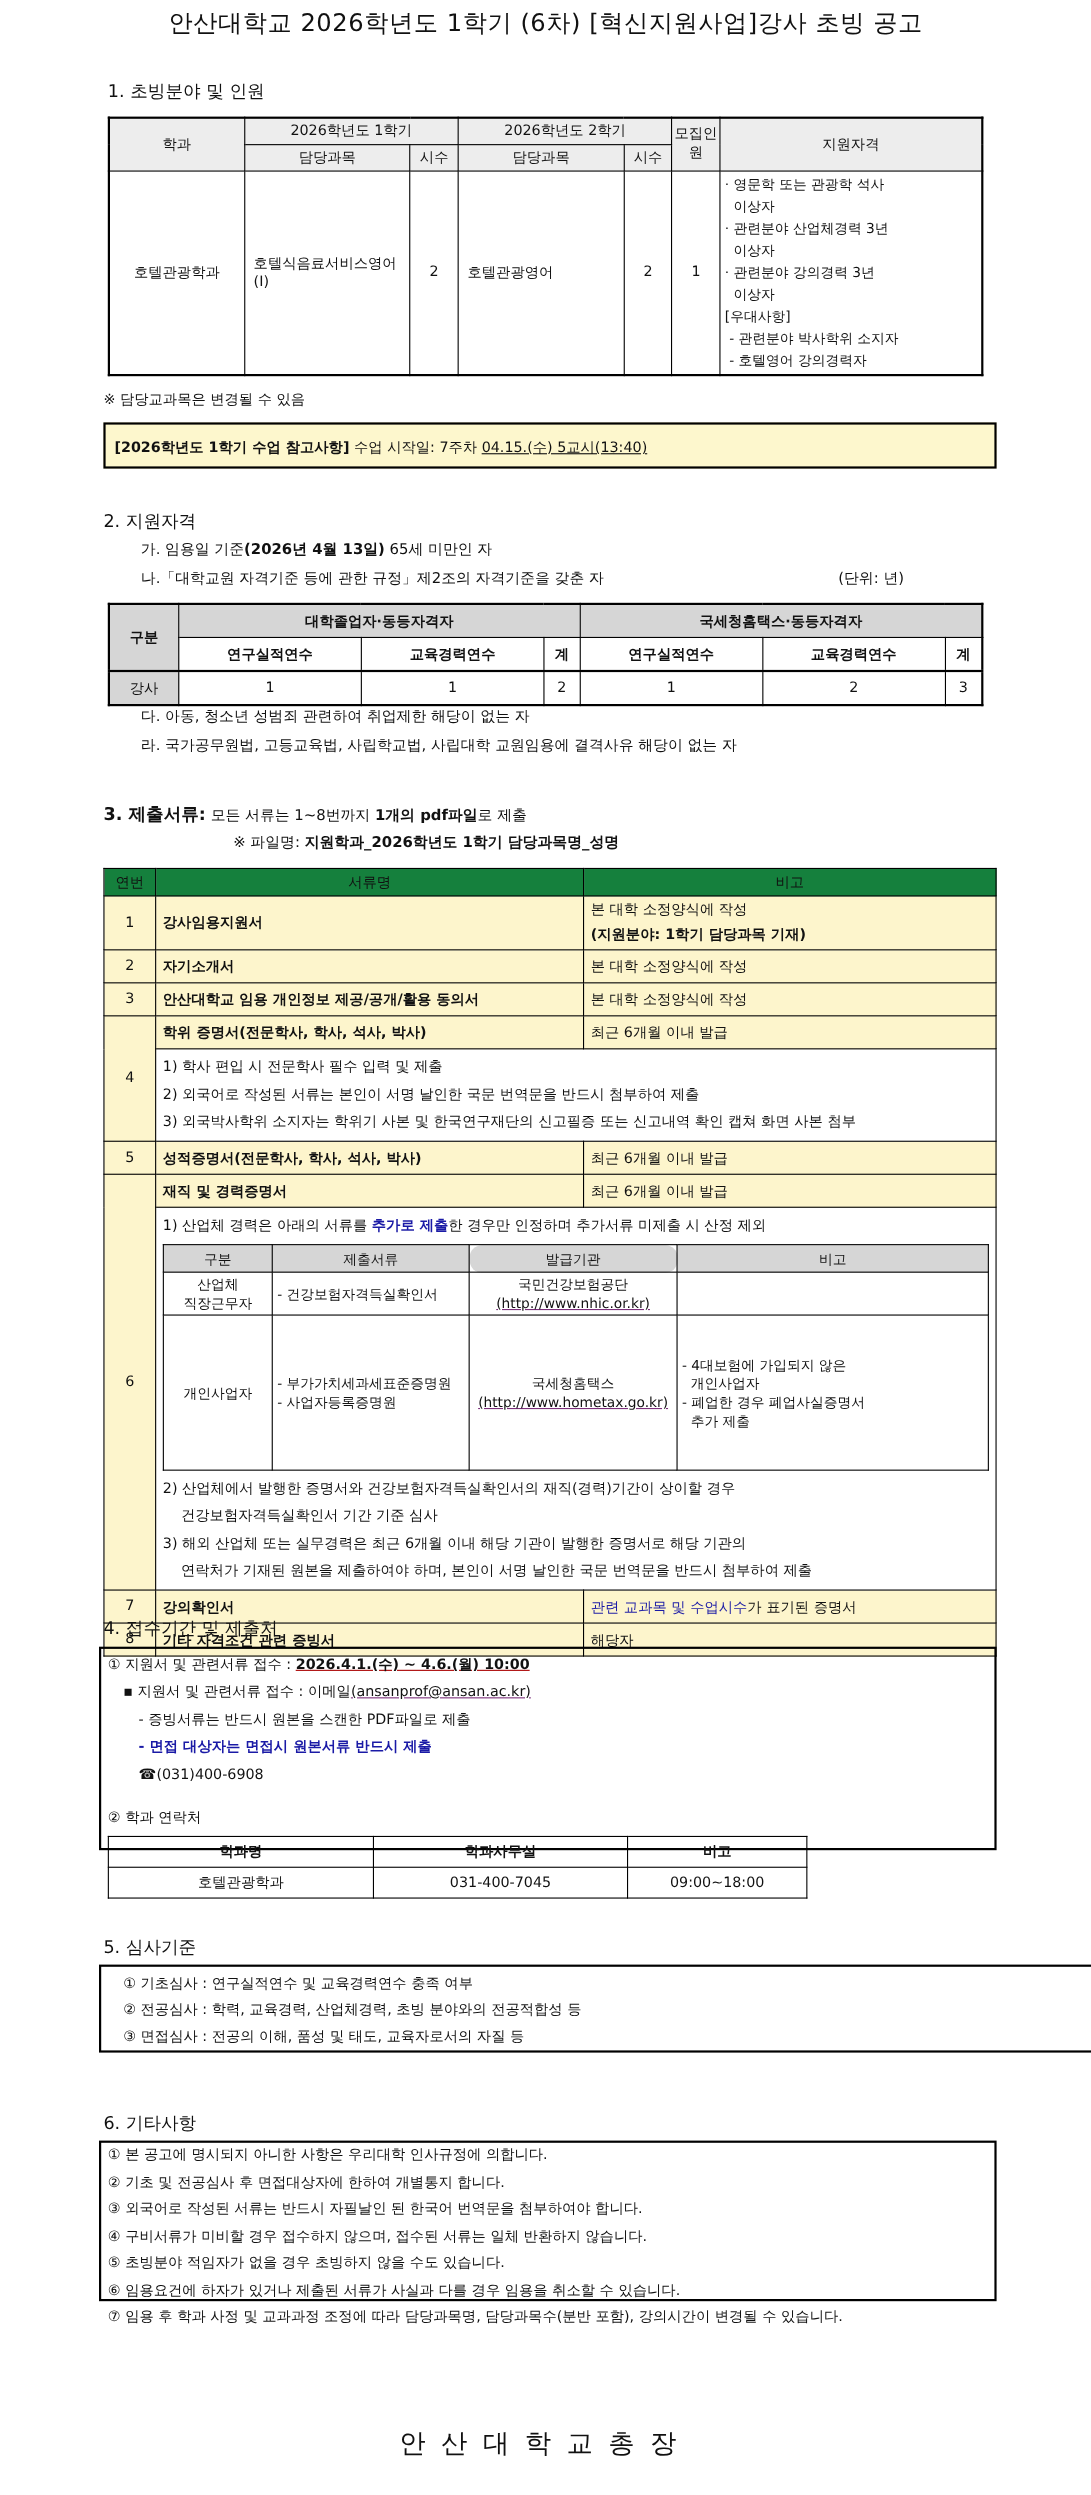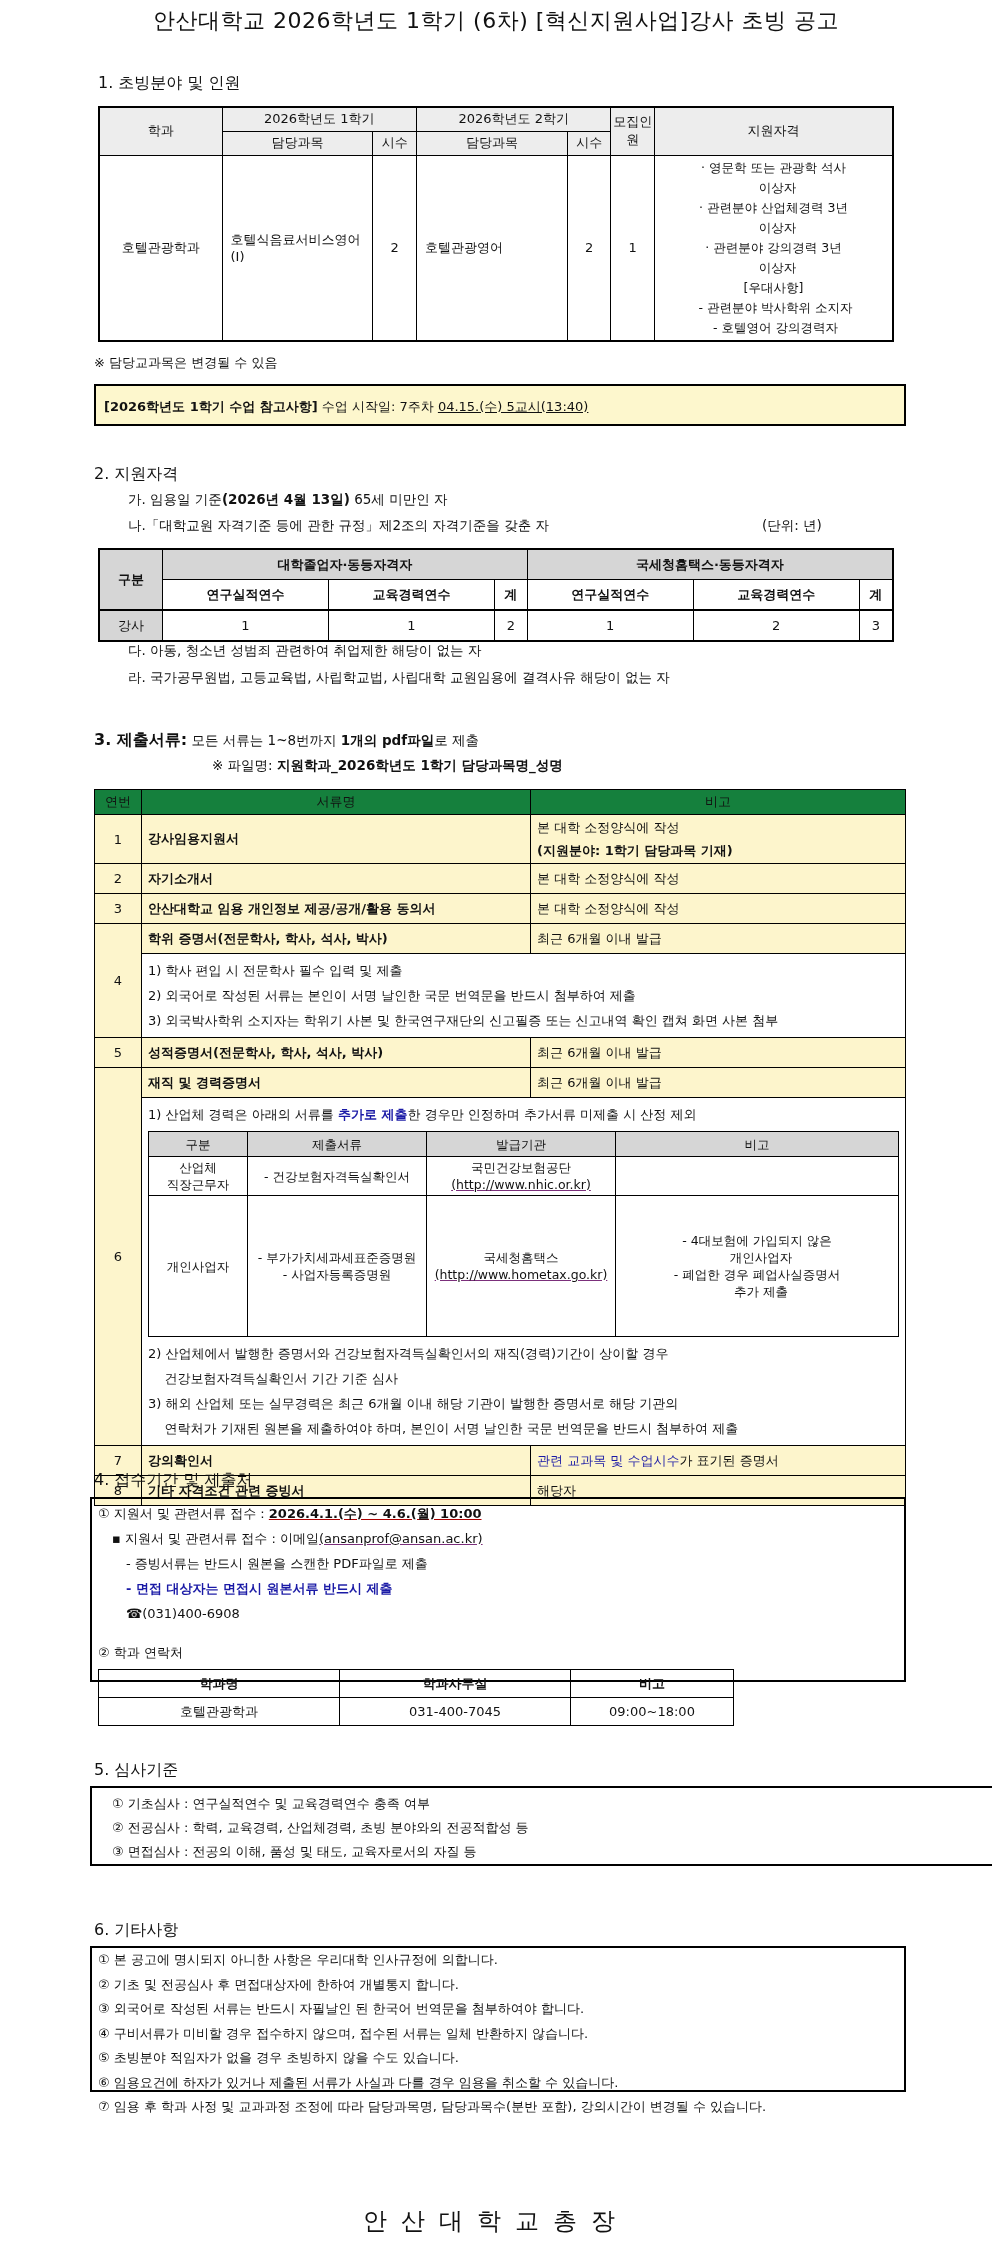--- a/index.html
+++ b/index.html
@@ -6,21 +6,21 @@
   body { width:992px; height:2268px; position:relative; font-family:"DejaVu Sans", sans-serif; color:#111; font-size:13px; overflow:hidden; }
   .abs { position:absolute; }
   .title { top:6px; left:0; width:992px; text-align:center; font-size:22px; letter-spacing:0.5px; }
   .sec-h { font-size:16px; }
   table { border-collapse:collapse; }
   td, th { font-weight:normal; }
   
   .t1 { left:98px; top:106px; width:796px; border:2px solid #000; }
   .t1 td { border:1px solid #000; text-align:center; vertical-align:middle; font-size:13px; }
   .t1 .hd { background:#ededed; height:24px; font-size:13.5px; }
-  .t1 .quals { text-align:center; padding:2px 4px; line-height:20px; font-size:12.5px;border-radius:31px; }
+  .t1 .quals { text-align:left; padding:2px 4px; line-height:20px; font-size:12.5px;border-radius:31px; }
   .t1 .subj { text-align:left; padding-left:8px; }
   .note { font-size:13px; }
   .yellow-box { left:94px; top:384px; width:812px; height:42px; background:#fdf7cd; border:2px solid #000; box-sizing:border-box; padding:12px 8px; font-size:13px; }
   .u { text-decoration:underline; }
   .b { font-weight:bold; }
   .sub { font-size:13.5px; }
   
   .t2 { left:98px; top:548px; width:796px; border:2px solid #000; }
   .t2 td { border:1px solid #000; text-align:center; height:27px; font-size:13px; }
   .t2 .gray { background:#d6d6d6; font-weight:bold; }
@@ -30,21 +30,21 @@
   .t3 td { border:1px solid #000; font-size:13px; }
   .t3 .gray { background:#15803d; text-align:center; height:22px; }
   .t3 .y { background:#fdf5cc; }
   .t3 .num { text-align:center; width:44px; background:#fdf5cc; }
   .t3 .name { font-weight:bold; padding-left:6px; height:27px; }
   .t3 .rmk { padding-left:6px; }
   .t3 .w { background:#fff; padding:4px 6px; line-height:25px; border-top:1px dotted #666; }
   .inner { width:100%; border:1px solid #000; margin:4px 0 4px 0; }
   .inner td { border:1px solid #000; font-size:12.5px; text-align:center; padding:2px 4px; line-height:17px; }
   .inner .ih { background:#d6d6d6; height:20px; }
-  .inner .left { text-align:center; }
+  .inner .left { text-align:left; }
   .link { color:#111; text-decoration:underline; text-decoration-color:#7b2f7b; }
   .blue { color:#1a1aa6; }
   .bluebold { color:#1a1aa6; font-weight:bold; }
   
   .box4 { left:90px; top:1497px; width:816px; height:185px; border:2px solid #000; box-sizing:border-box; padding:2px 6px; font-size:13px; line-height:25px; }
   .t4 { width:636px; border:1px solid #000; margin-top:4px; }
   .t4 td { border:1px solid #000; text-align:center; font-size:13px; height:23px; }
   .box5 { left:90px; top:1786px; width:952px; height:80px; border:2px solid #000; box-sizing:border-box; padding:4px 20px; font-size:13px; line-height:24px; }
   .box6 { left:90px; top:1946px; width:816px; height:146px; border:2px solid #000; box-sizing:border-box; padding:0px 6px; font-size:13px; line-height:24.5px; }
   .footer { top:2205px; left:0; width:992px; text-align:center; font-size:24px; letter-spacing:14px; }
@@ -185,21 +185,21 @@
     <td class="rmk">최근 6개월 이내 발급</td>
   </tr>
   <tr>
     <td colspan="2" class="w">
       <div><span>1) 산업체 경력은 아래의 서류를 </span><span class="bluebold">추가로 제출</span><span>한 경우만 인정하며 추가서류 미제출 시 산정 제외</span></div>
       <table class="inner">
         <tbody>
               <tr>
           <td class="ih" style="width:90px;">구분</td>
           <td class="ih" style="width:170px;">제출서류</td>
-          <td class="ih" style="width:180px;">발급기관</td>
+          <td class="ih" style="width:180px;border-radius:11px;">발급기관</td>
           <td class="ih">비고</td>
         </tr>
         <tr>
           <td style="white-space:pre-line">산업체
 직장근무자</td>
           <td class="left">- 건강보험자격득실확인서</td>
           <td>
                   <div>국민건강보험공단</div>
                   <div class="link">(http://www.nhic.or.kr)</div>
                 </td>

